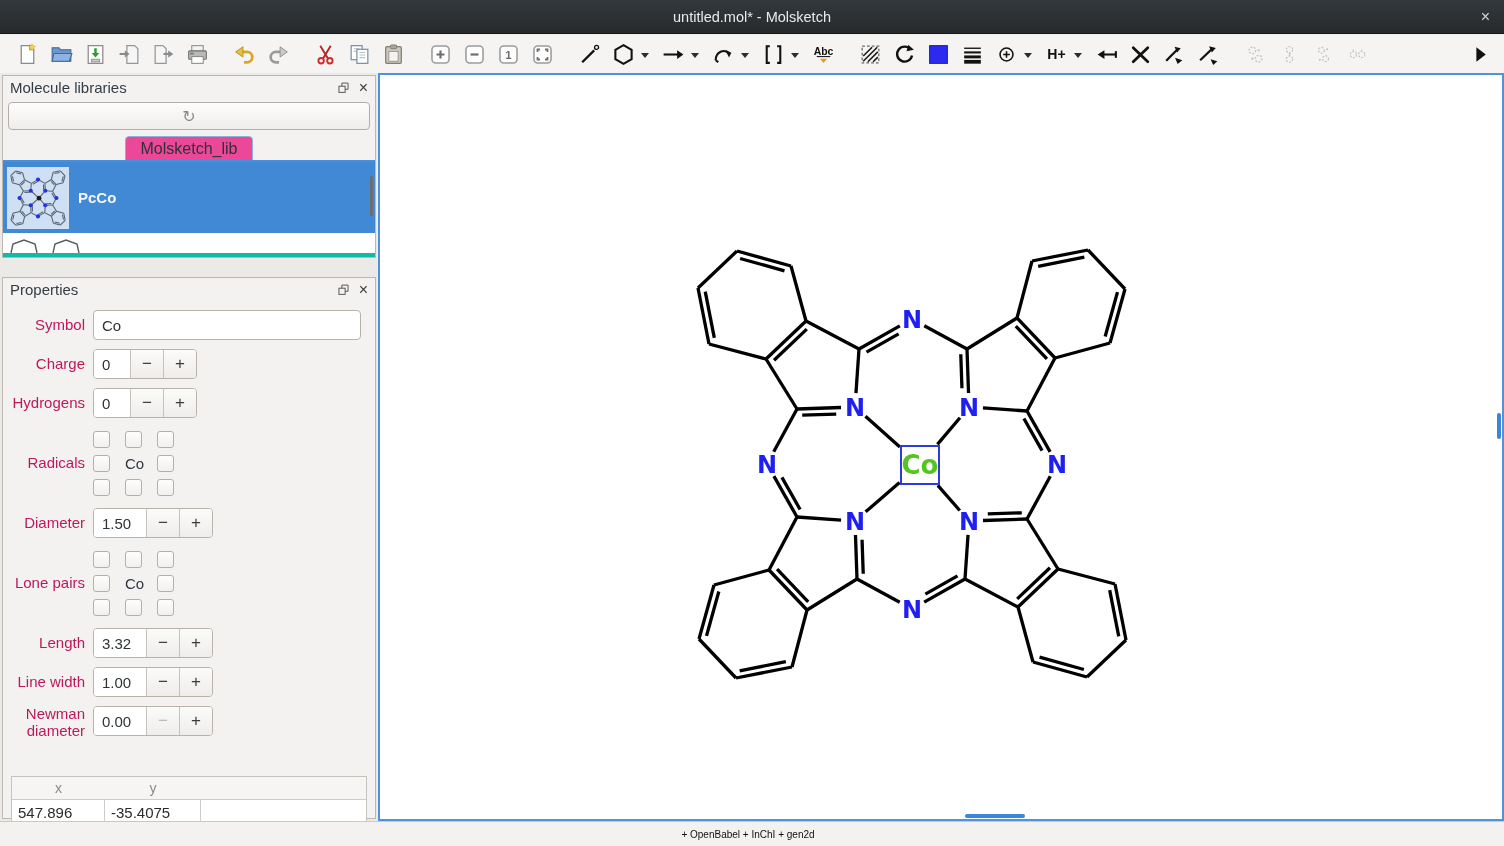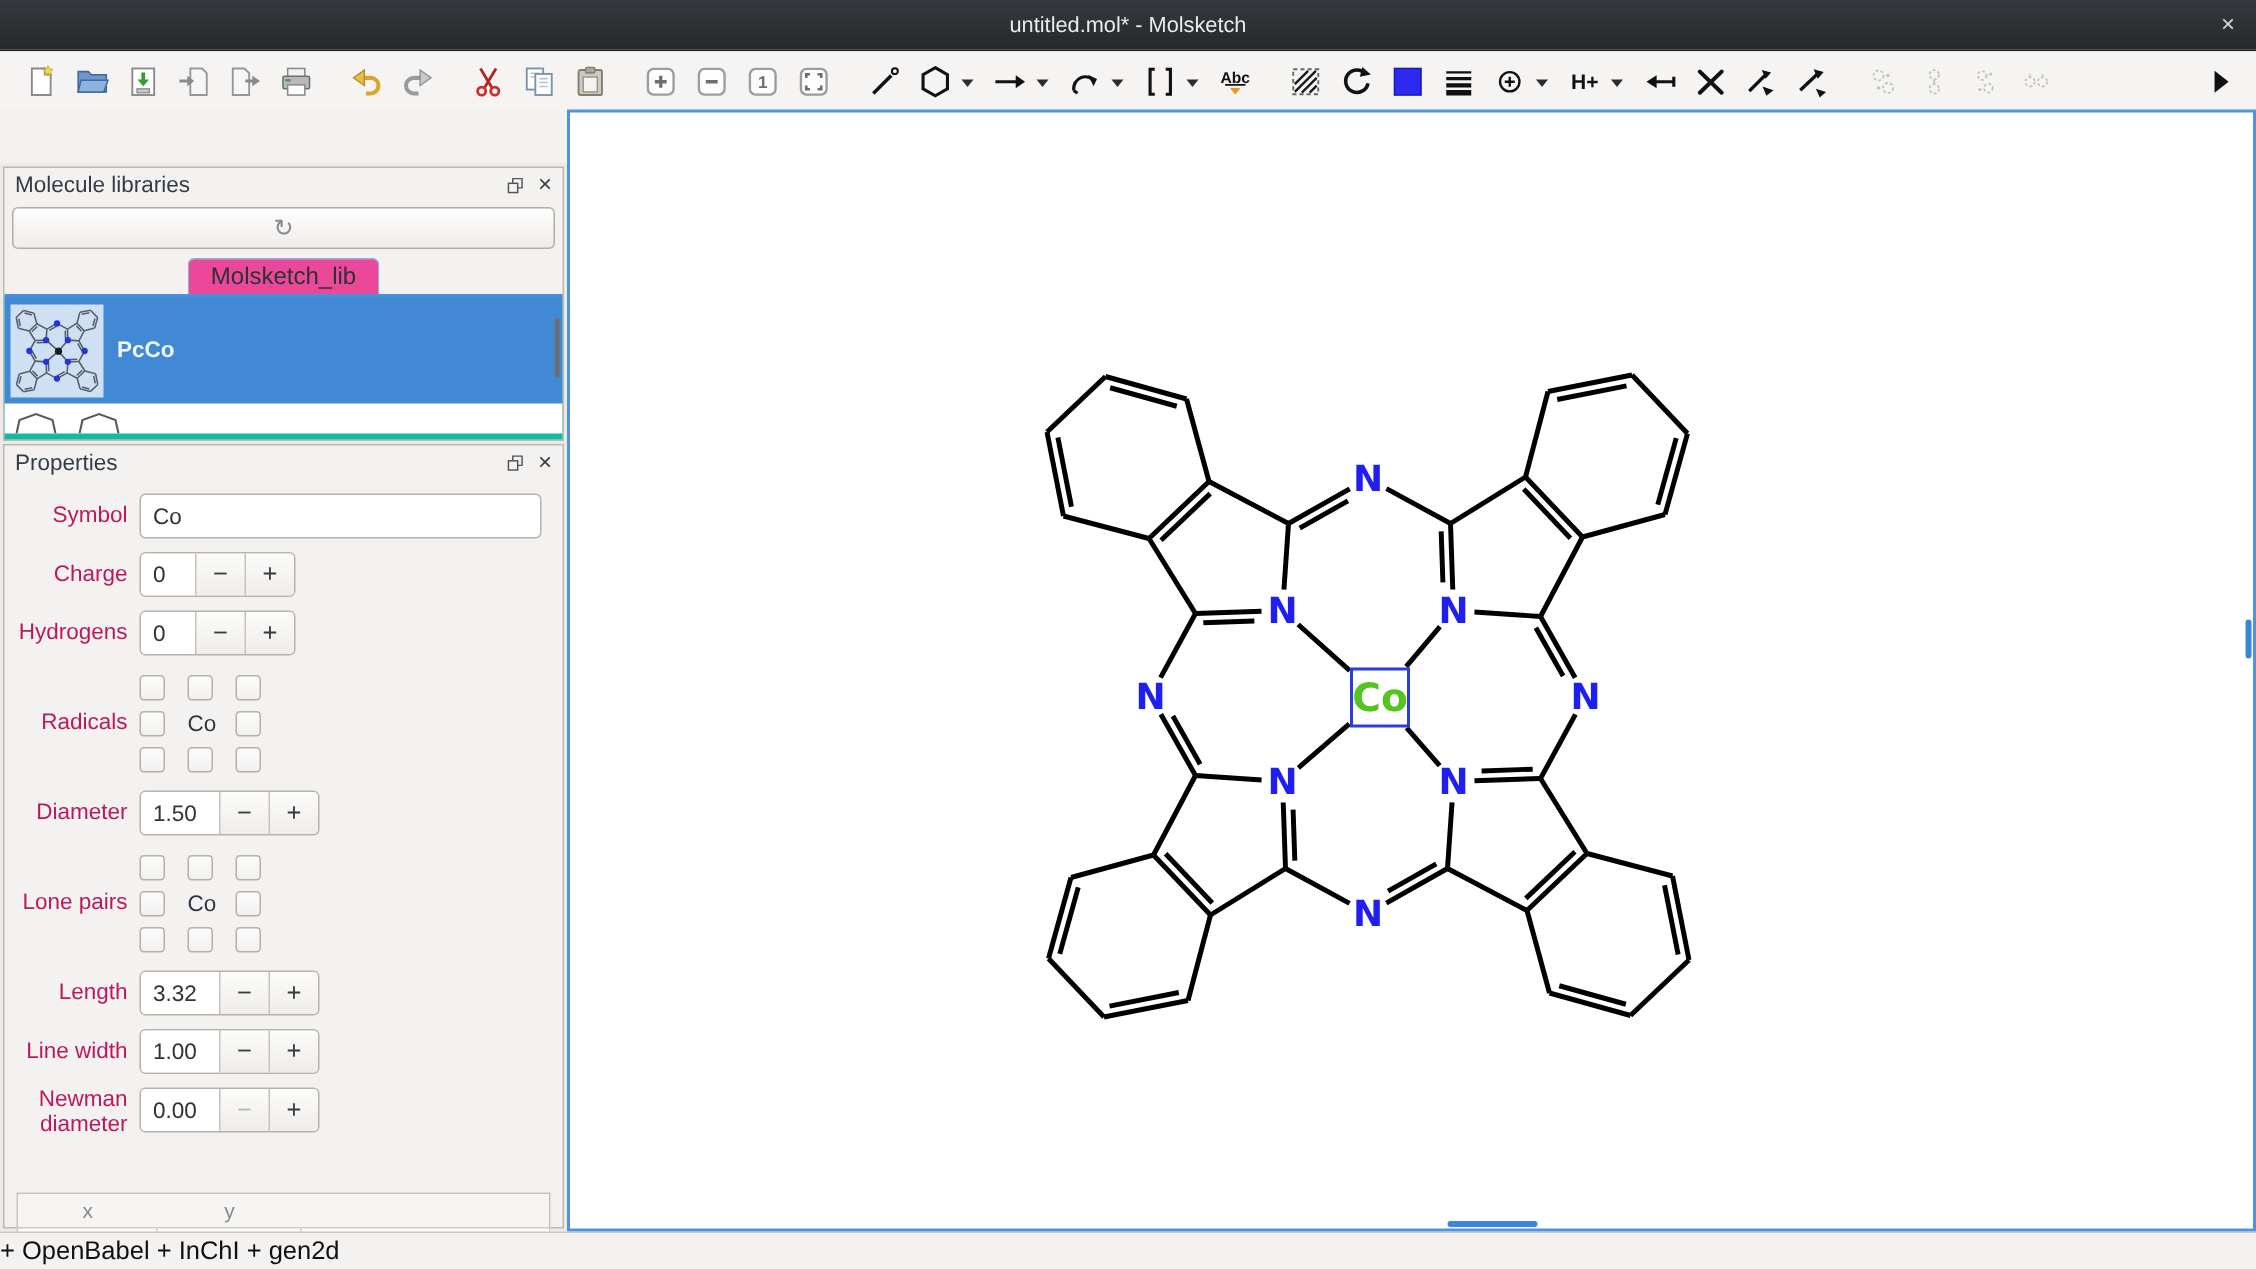--- a/index.html
+++ b/index.html
@@ -14,21 +14,21 @@
   
   .toolbar{height:38px;background:#f5f4f3;display:flex;align-items:center;padding:0 10px;position:relative;border-top:1px solid #ecebe9;flex:0 0 auto;}
   .tgroup{display:flex;align-items:center;margin-right:13px;}
   .tbtn{width:34px;height:30px;display:flex;align-items:center;justify-content:center;}
   .tbtn svg{width:25px;height:25px;}
   .tbtn.disabled{opacity:.55;}
   .dd{width:0;height:0;border-left:4.5px solid transparent;border-right:4.5px solid transparent;border-top:5.5px solid #2c2c2c;margin:2px 7px 0 1px;}
   .expand-slot{position:absolute;right:8px;top:4px;}
   
   .main{flex:1;display:flex;min-height:0;}
-  .side{width:374px;flex:0 0 auto;display:flex;flex-direction:column;gap:2px;padding:2px;background:#eceae7;margin-top:36px;}
+  .side{width:374px;flex:0 0 auto;display:flex;flex-direction:column;gap:19px;padding:2px;background:#eceae7;}
   .panel{border:1px solid #bcb7b1;background:#f3f2f1;display:flex;flex-direction:column;min-height:0;}
   .lib-panel{height:181px;flex:0 0 auto;}
   .props-panel{flex:1;}
   .phead{height:23px;display:flex;align-items:center;padding:0 7px;font-size:15px;color:#333c45;flex:0 0 auto;}
   .phead .sp{flex:1;}
   .hicon{margin-left:9px;display:flex;align-items:center;}
   .xicon{font-size:16px;color:#3c3c3c;line-height:1;}
   .refresh-btn{margin:3px 5px;height:26px;border:1px solid #b3ada6;border-radius:4px;background:linear-gradient(#fdfdfd,#efedeb);display:flex;align-items:center;justify-content:center;color:#8a8a8a;font-size:16px;flex:0 0 auto;}
   .tabrow{display:flex;justify-content:center;border-bottom:2px solid #4a90d9;margin-top:3px;flex:0 0 auto;}
   .tab{padding:3px 15px 2px;font-size:16px;color:#2c3236;background:#ec4899;border:1px solid #8fb1d9;border-bottom:none;border-radius:4.5px 4.5px 0 0;}
@@ -59,21 +59,21 @@
   .dcell{font-size:15px;color:#2b2b2b;display:flex;align-items:center;padding-left:6px;border-right:1px solid #cfccc8;box-sizing:border-box;}
   .erow{display:flex;height:13px;}
   .ecell{border-right:1px solid #cfccc8;box-sizing:border-box;}
   .w1{width:93px;} .w2{width:96px;} .w3{flex:1;border-right:none;}
   
   .canvas{flex:1;background:#fff;border:2px solid #4f92dd;position:relative;min-width:0;}
   #molsvg{position:absolute;left:0;top:0;width:100%;height:100%;}
   .hscroll{position:absolute;left:585px;bottom:1px;width:60px;height:4px;background:#3a87d9;border-radius:2px;}
   .vscroll{position:absolute;right:1px;top:338px;width:4px;height:26px;background:#3a87d9;border-radius:2px;}
   
-  .statusbar{height:24px;background:#f3f2f1;border-top:1px solid #cdc8c3;display:flex;align-items:center;justify-content:flex-start;padding-right:8px;font-size:17px;color:#111;flex:0 0 auto;}
+  .statusbar{height:24px;background:#f3f2f1;border-top:1px solid #cdc8c3;display:flex;align-items:center;justify-content:center;padding-right:8px;font-size:10px;color:#111;flex:0 0 auto;}
 </style>
 </head>
 <body>
 
 <div class="window">
 
   <div class="titlebar">
     <span>untitled.mol* - Molsketch</span>
     <span class="close-x">×</span>
   </div>

